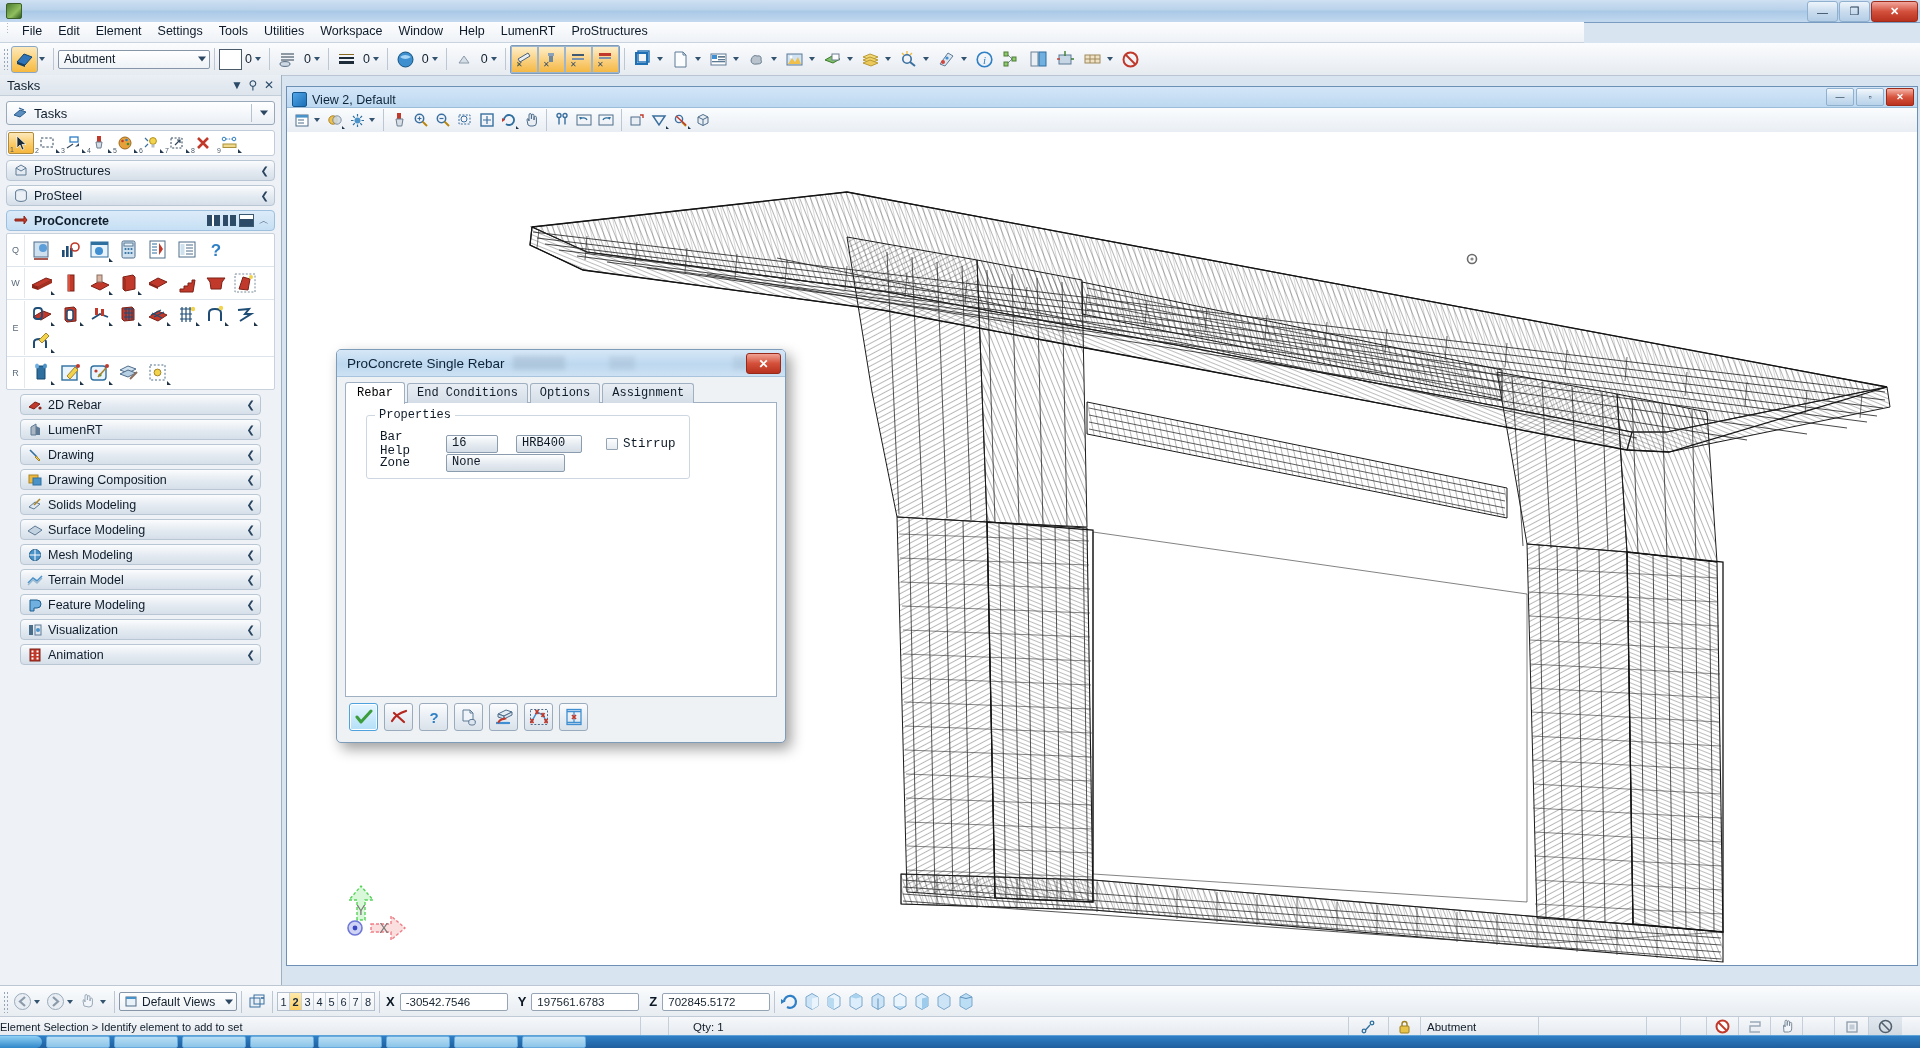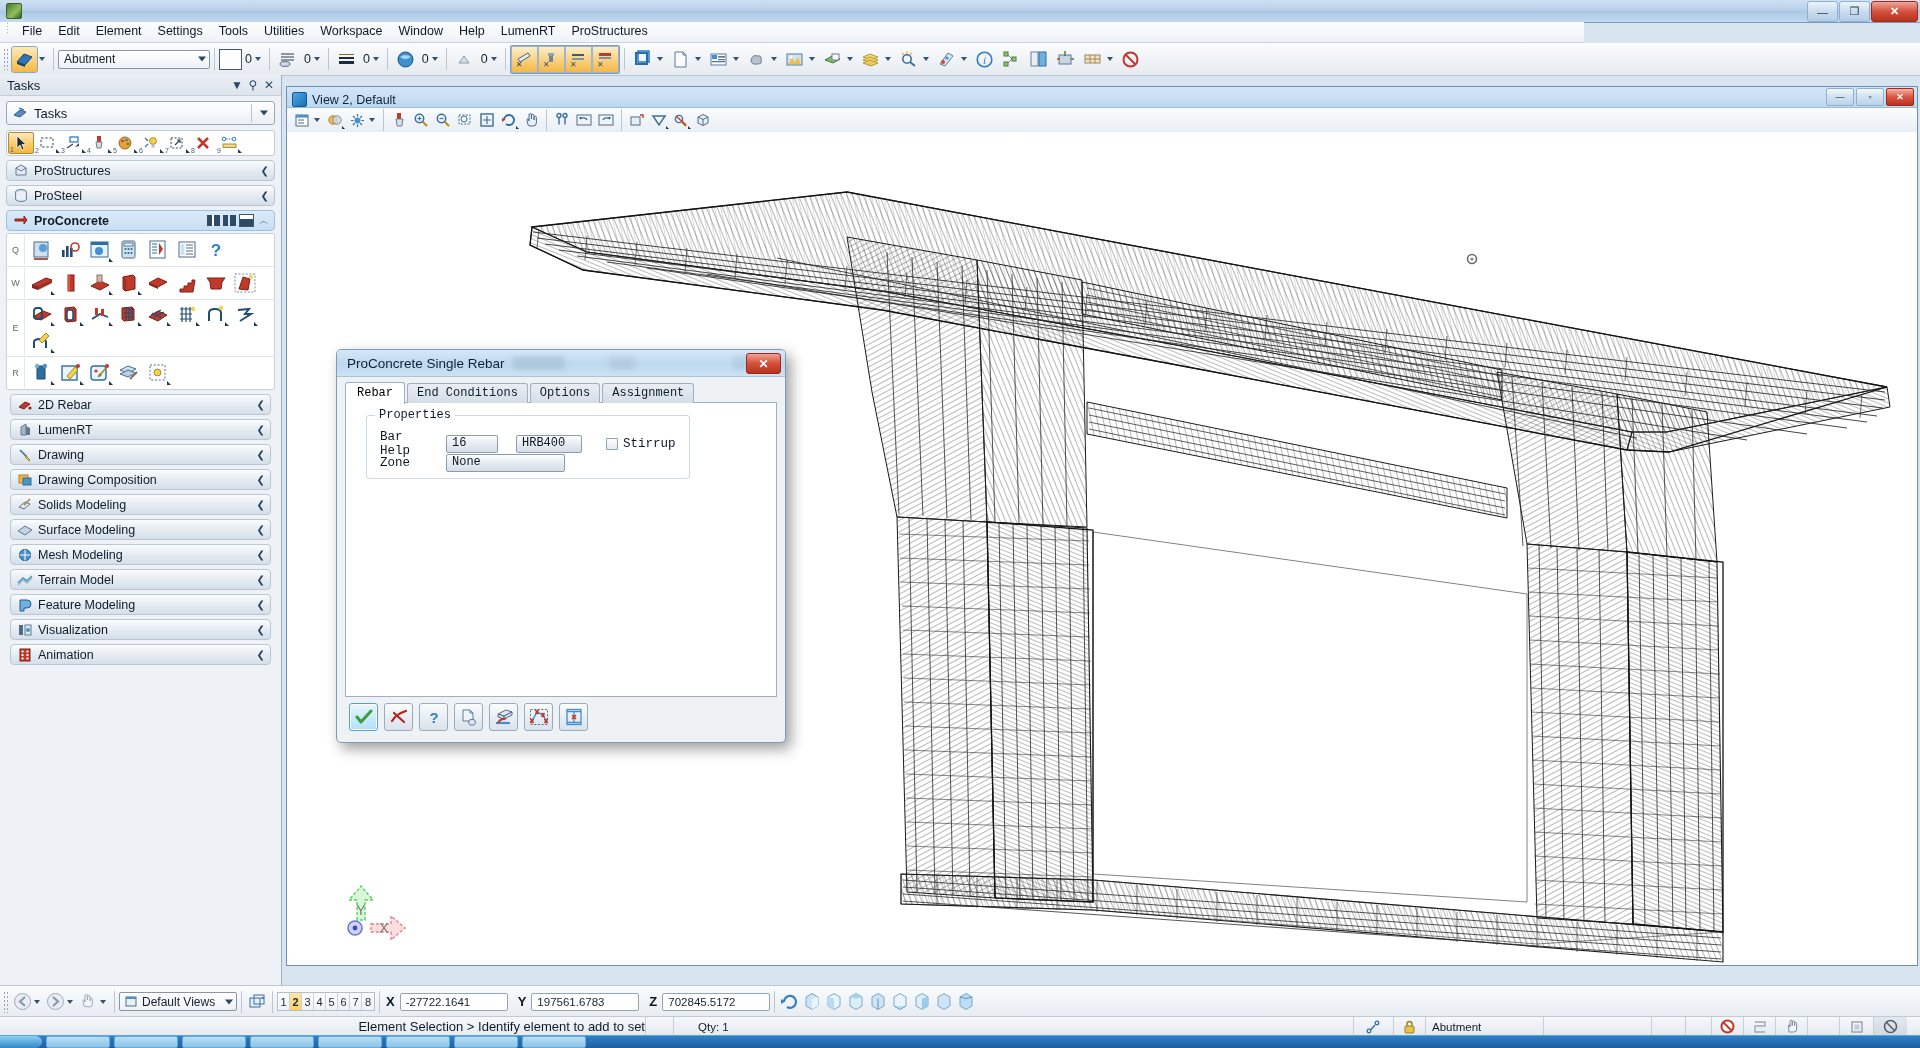--- a/index.html
+++ b/index.html
@@ -158,21 +158,21 @@
   .igrow{display:flex;align-items:center;border-bottom:1px solid #dde4ec;min-height:30px;padding:1px 0;}
   .igrow:last-child{border-bottom:none;}
   .igkey{width:17px;font-size:9px;color:#5b6b7c;text-align:center;flex:none;
          border-right:1px solid #e2e8ef;align-self:stretch;display:flex;align-items:center;justify-content:center;}
   .igicons{display:flex;flex-wrap:wrap;flex:1;padding-left:2px;}
   .ig{width:29px;height:27px;position:relative;display:flex;align-items:center;justify-content:center;}
   .ig .fl{position:absolute;right:1px;bottom:2px;width:0;height:0;
     border-left:4px solid #1e3449;border-top:4px solid transparent;}
 
   .sideitem{
-    margin:4px 10px 0;height:21px;border:1px solid #b9c6d4;border-radius:4px;
+    margin:4px 20px 0;height:21px;border:1px solid #b9c6d4;border-radius:4px;
     background:linear-gradient(180deg,#fbfcfd,#e3eaf1 55%,#d6dfe9);
     display:flex;align-items:center;padding:0 5px;box-sizing:border-box;
   }
   .sideitem .si-ico{width:18px;height:16px;display:flex;align-items:center;justify-content:center;margin-right:4px;}
   .sideitem .si-lbl{font-size:12.5px;color:#0f1d2b;flex:1;}
   .sideitem .si-chev{font-size:10px;color:#29445f;}
 
   
   .viewwin{
     position:absolute;left:286px;top:86px;width:1632px;height:880px;
@@ -303,21 +303,21 @@
   .coordbox{
     width:108px;height:18px;border:1px solid #96a5b5;border-radius:2px;background:#fff;
     display:flex;align-items:center;padding-left:5px;box-sizing:border-box;
     font-size:11.5px;color:#17242f;
   }
   .statusbar{
     position:absolute;left:0;bottom:12px;width:1920px;height:19px;
     background:linear-gradient(180deg,#f6f8fa,#e5eaf0);
     border-top:1px solid #c0cbd7;display:flex;align-items:center;
   }
-  .sb-msg{font-size:13px;color:#101c28;padding-left:5px;white-space:nowrap;text-align:right;}
+  .sb-msg{font-size:11px;color:#101c28;white-space:nowrap;}
   .sb-cell{
     height:19px;border-left:1px solid #c4cfda;display:flex;align-items:center;
     padding:0 6px;font-size:11.5px;color:#101c28;box-sizing:border-box;
   }
   .taskbar{
     position:absolute;left:0;bottom:0;width:1920px;height:12px;
     background:linear-gradient(180deg,#2f7fc6,#1f5f9e);
     border-top:1px solid #5ea3d8;display:flex;align-items:center;
   }
   .tbstart{width:42px;height:12px;border-radius:0 6px 6px 0;
@@ -1570,21 +1570,21 @@
       <span class="vnum on">2</span>
       <span class="vnum">3</span>
       <span class="vnum">4</span>
       <span class="vnum">5</span>
       <span class="vnum">6</span>
       <span class="vnum">7</span>
       <span class="vnum">8</span>
     </div>
     <div class="tsep"></div>
     <div class="coordlbl">X</div>
-    <div class="coordbox">-27722.1641</div>
+    <div class="coordbox">-30542.7546</div>
     <div class="coordlbl" style="margin-left:10px;">Y</div>
     <div class="coordbox">197561.6783</div>
     <div class="coordlbl" style="margin-left:10px;">Z</div>
     <div class="coordbox">702845.5172</div>
     <div class="tsep"></div>
     <div class="navsq">
       <svg width="20" height="20" viewBox="0 0 20 20">
           <path d="M4 10 a6 6 0 1 1 3 5" fill="none" stroke="#2f7fc6" stroke-width="2.2"></path>
           <path d="M1 7 l4 2.5 -4 2.5Z" fill="#2f7fc6"></path>
         </svg>

